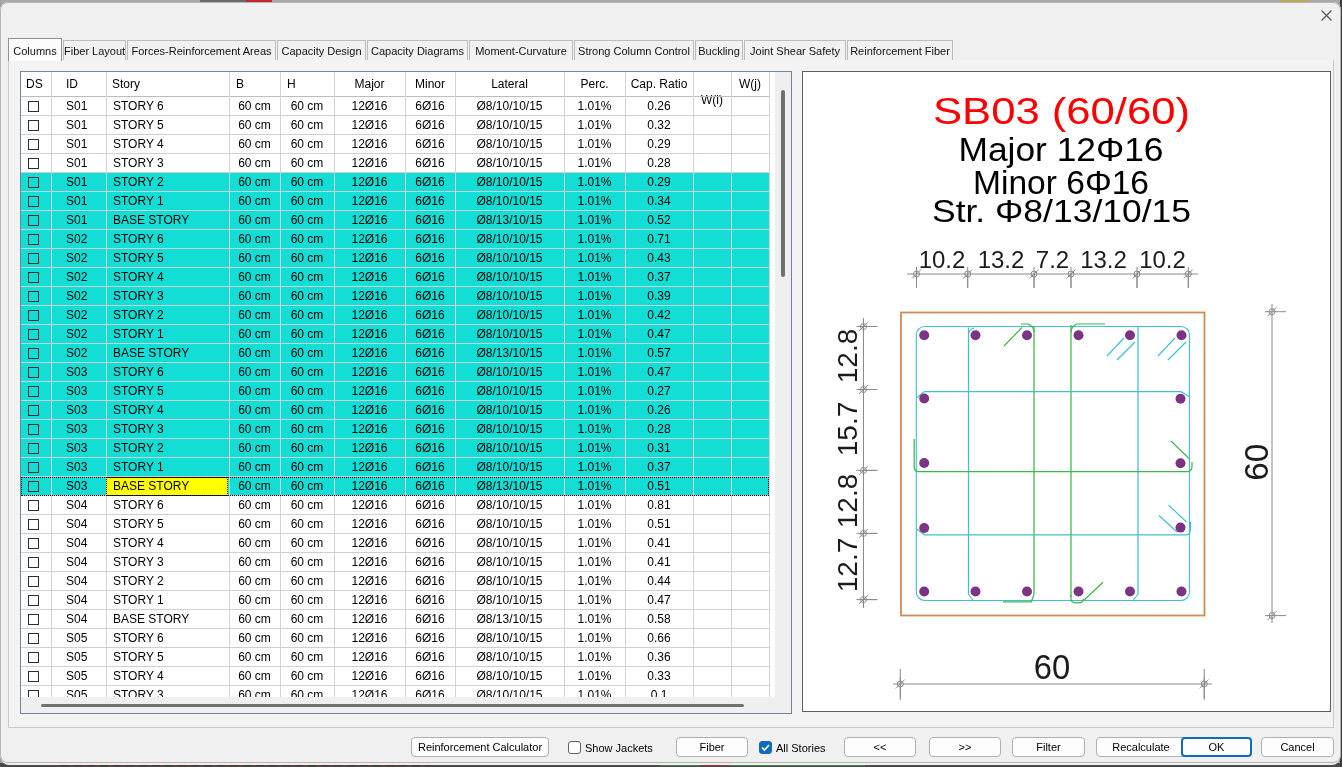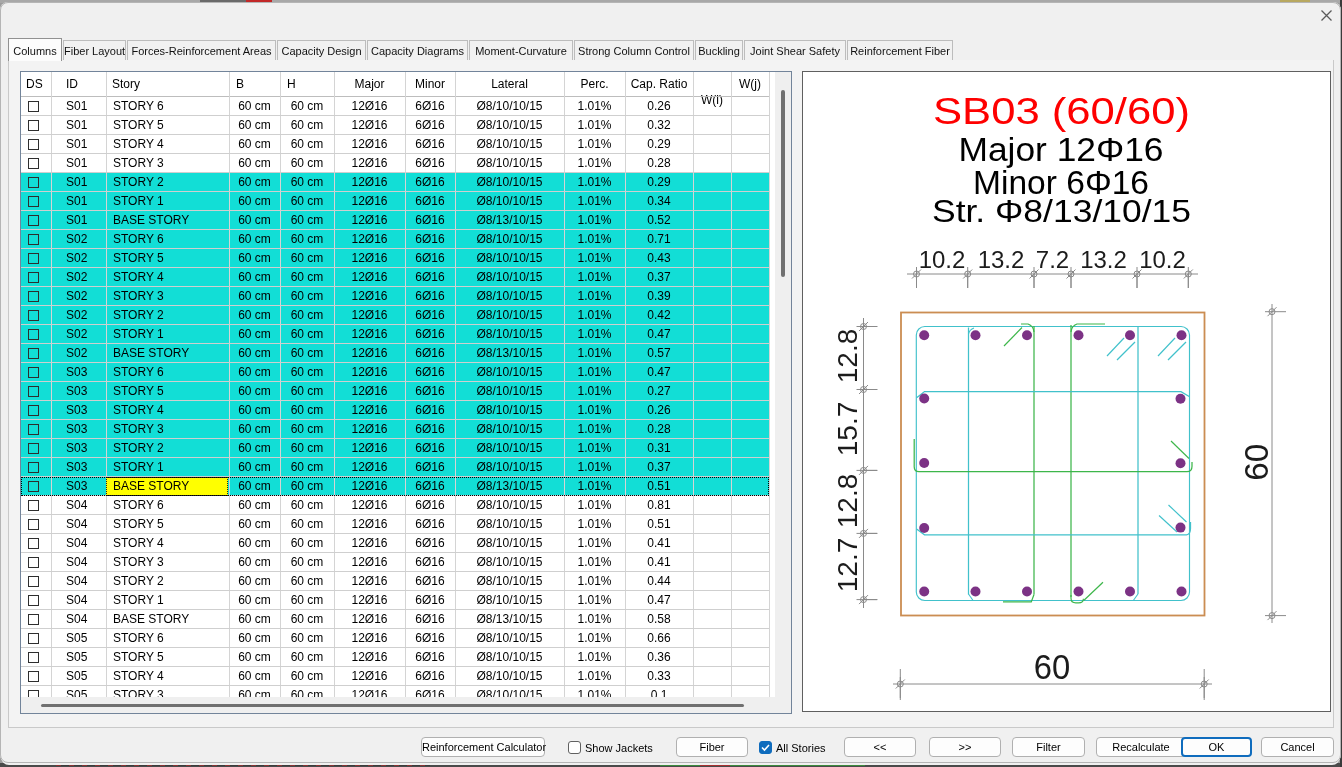--- a/index.html
+++ b/index.html
@@ -581,21 +581,21 @@
 <circle cx="1181.5" cy="335.2" r="5" fill="#7c3285"></circle>
 <circle cx="1181.5" cy="591.5" r="5" fill="#7c3285"></circle>
 <circle cx="924.2" cy="398.5" r="5" fill="#7c3285"></circle>
 <circle cx="924.2" cy="463" r="5" fill="#7c3285"></circle>
 <circle cx="924.2" cy="528" r="5" fill="#7c3285"></circle>
 <circle cx="1180.5" cy="398.7" r="5" fill="#7c3285"></circle>
 <circle cx="1180.5" cy="463.2" r="5" fill="#7c3285"></circle>
 <circle cx="1180.5" cy="527.6" r="5" fill="#7c3285"></circle>
 </svg>
 <div id="btnbar"></div>
-<div class="btn" style="left:421px;width:124px">Reinforcement Calculator</div>
+<div class="btn" style="left:411px;width:138px">Reinforcement Calculator</div>
 <div class="cbx" style="left:568px"></div>
 <div class="cblab" style="left:585px">Show Jackets</div>
 <div class="btn" style="left:676px;width:72px">Fiber</div>
 <div class="cbx chk" style="left:759px">
       <svg viewBox="0 0 13 13" width="13" height="13" style="position:absolute;left:-1px;top:-1px">
         <path d="M3 6.5 L5.5 9 L10 4" stroke="#fff" stroke-width="1.6" fill="none"></path>
       </svg>
     </div>
 <div class="cblab" style="left:776px">All Stories</div>
 <div class="btn" style="left:844px;width:72px">&lt;&lt;</div>

